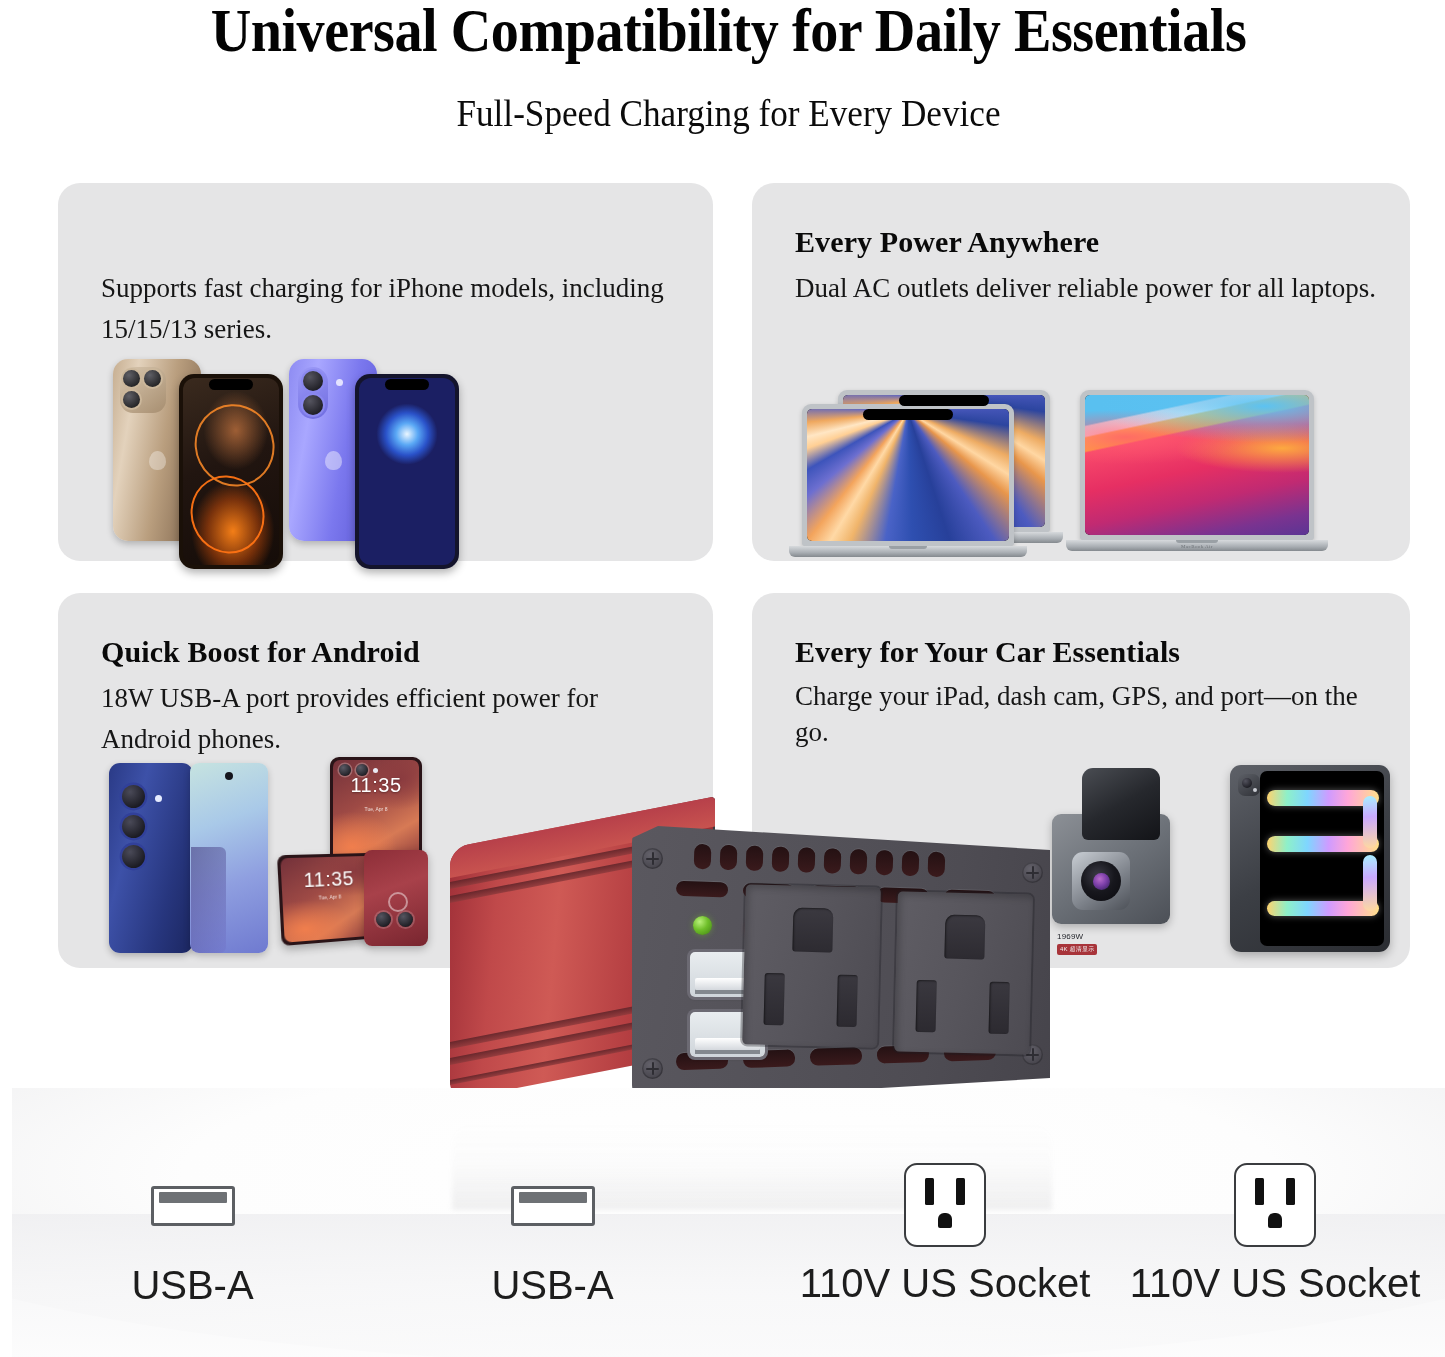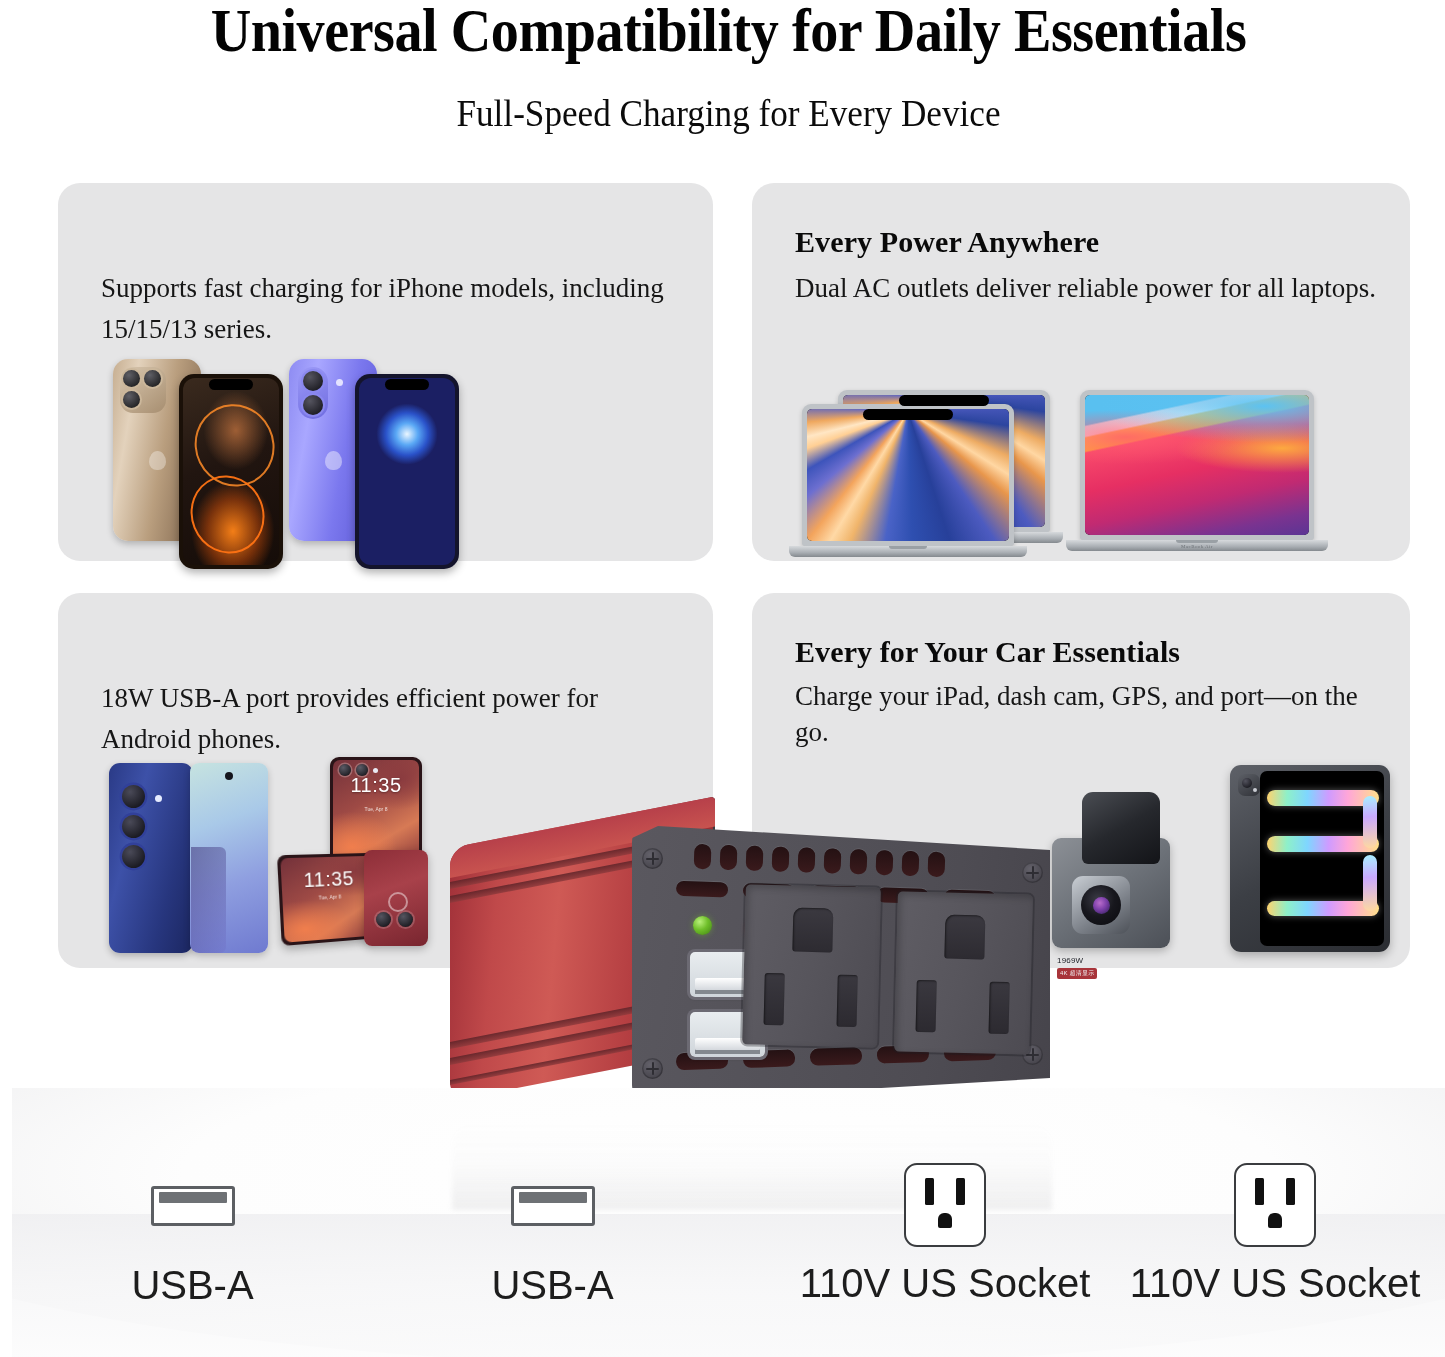--- a/index.html
+++ b/index.html
@@ -218,21 +218,21 @@
     background:linear-gradient(160deg,#8d2e38 0%,#a8414a 40%,#78252f 100%);
     box-shadow:0 3px 8px rgba(0,0,0,.26);
   }
   #razr-back .m{position:absolute;left:50%;top:42px;margin-left:-8px;width:16px;height:16px;
     border-radius:50%;border:2px solid rgba(255,255,255,.45);}
   #razr-back .lens2{position:absolute;top:62px;width:15px;height:15px;border-radius:50%;
     background:radial-gradient(circle at 35% 30%,#555560,#0a0a0e);box-shadow:0 0 0 2px rgba(255,255,255,.18);}
   #razr-back .lens2.l1{left:12px;} #razr-back .lens2.l2{left:34px;}
 
   
-  #dashcam{left:1040px;top:792px;width:135px;height:160px;}
+  #dashcam{left:1040px;top:768px;width:135px;height:160px;}
   #dashcam .body{
     position:absolute;left:0;top:46px;width:118px;height:110px;border-radius:9px;
     background:linear-gradient(145deg,#8c9096 0%,#6e737a 45%,#4c5057 100%);
     box-shadow:0 3px 8px rgba(0,0,0,.25);
   }
   #dashcam .mount{
     position:absolute;left:30px;top:0;width:78px;height:72px;border-radius:11px 11px 6px 6px;
     background:linear-gradient(150deg,#4a4d53 0%,#26282d 50%,#131418 100%);
   }
   #dashcam .lensout{
@@ -474,20 +474,21 @@
     <div class="lid">
         <div class="sc">
           <div class="wp-bigsur"></div>
         </div>
       </div>
     <div class="base"></div>
     <div class="sublabel">MacBook Air</div>
   </div>
 
   <div class="card" id="card-2">
+    <div class="card-head">Quick Boost for Android</div>
     <div class="card-body">18W USB-A port provides efficient power for Android phones.</div>
   </div>
 
   <div class="art ph" id="galaxy-back">
     <i class="c1"></i>
       <i class="c2"></i>
       <i class="c3"></i>
     <div class="fl"></div>
   </div>
   <div class="art ph" id="galaxy-fold">

